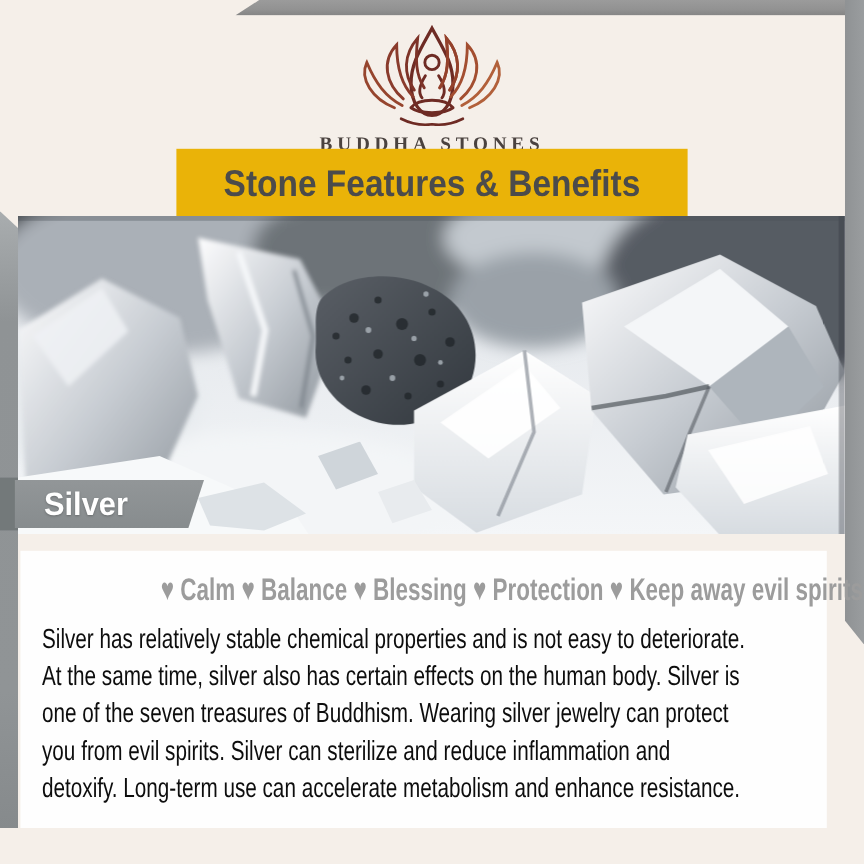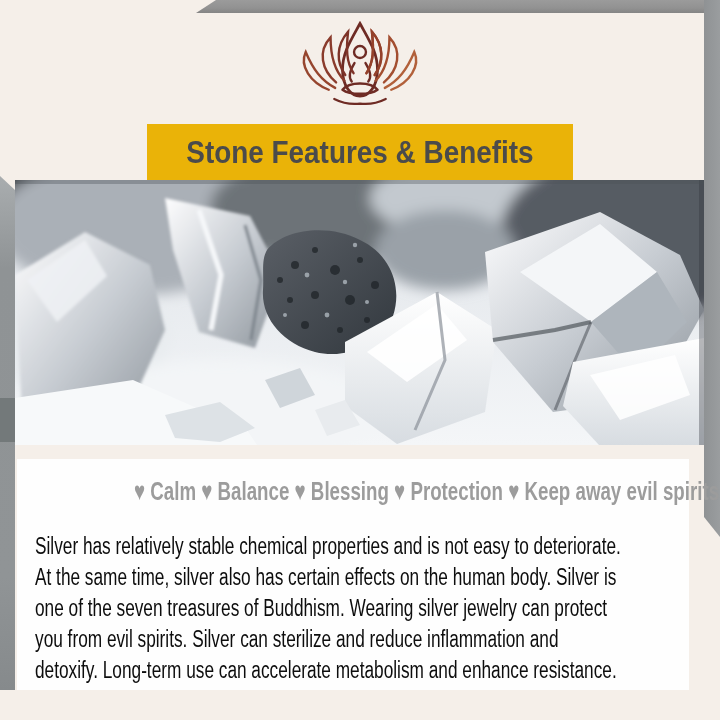--- a/index.html
+++ b/index.html
@@ -68,21 +68,21 @@
     background:#fefefe;
   }
   .traits-line{
     margin-top:17px;text-align:center;
   }
   .traits-line span{
     display:inline-block;white-space:nowrap;
     font-size:26px;font-weight:bold;color:#9c9c9c;
     transform:scaleX(.72);transform-origin:center;
   }
-  .description{margin:24px 0 0 18px;}
+  .description{margin:10px 0 0 18px;}
   .description .line{
     white-space:nowrap;
     font-size:23px;line-height:31px;color:#0d0d0d;
     transform:scaleX(.75);transform-origin:left center;
   }
 </style>
 </head>
 <body>
 
 <div id="page">
@@ -106,20 +106,21 @@
       <path d="M91,62 C101,48 101,30 88,15 C90,34 90,48 82,60" stroke="#94412b" stroke-width="2.6" stroke-linecap="round"></path>
 
       <path d="M49,70 C33,56 29,36 43,21 C43,42 48,58 58,68" stroke="#8a3b2c" stroke-width="2.6" stroke-linecap="round"></path>
       <path d="M101,70 C117,56 121,36 107,21 C107,42 102,58 92,68" stroke="#a34e30" stroke-width="2.6" stroke-linecap="round"></path>
 
       <path d="M41,78 C21,70 9,52 16,37 C24,56 33,68 48,76" stroke="#96452e" stroke-width="2.6" stroke-linecap="round"></path>
       <path d="M109,78 C129,70 141,52 134,37 C126,56 117,68 102,76" stroke="#b2603a" stroke-width="2.6" stroke-linecap="round"></path>
 
       <path d="M47,88 C57,93 68,94 75,93 M103,88 C93,93 82,94 75,93" stroke="#6e2b24" stroke-width="2.4" stroke-linecap="round"></path>
     </svg>
+    <div class="brand-name">BUDDHA STONES</div>
   </div>
 
   <div class="title-banner">
     <span class="title-text">Stone Features &amp; Benefits</span>
   </div>
 
   <div class="photo">
     <svg width="689" height="265" viewBox="0 0 689 265">
       <defs>
         <linearGradient id="bg" x1="0" y1="0" x2="0" y2="1">
@@ -208,20 +209,23 @@
       <polygon points="150,235 205,222 240,248 205,262 160,258" fill="#dde2e6"></polygon>
 
       <polygon points="250,200 285,188 300,215 265,228" fill="#cfd5da"></polygon>
       <polygon points="300,230 330,220 345,245 312,256" fill="#e8ebee"></polygon>
 
       <rect x="684" y="0" width="5" height="265" fill="#2d3238" opacity=".35"></rect>
       <rect x="0" y="0" width="689" height="4" fill="#4a4f55" opacity=".35"></rect>
     </svg>
   </div>
 
+  <div class="stone-label">
+    <span class="label-text">Silver</span>
+  </div>
 
   <div class="info-card">
     <div class="traits-line">
       <span>♥ Calm ♥ Balance ♥ Blessing ♥ Protection ♥ Keep away evil spirits ♥</span>
     </div>
     <div class="description">
       <div class="line">Silver has relatively stable chemical properties and is not easy to deteriorate.</div>
       <div class="line">At the same time, silver also has certain effects on the human body. Silver is</div>
       <div class="line">one of the seven treasures of Buddhism. Wearing silver jewelry can protect</div>
       <div class="line">you from evil spirits. Silver can sterilize and reduce inflammation and</div>

